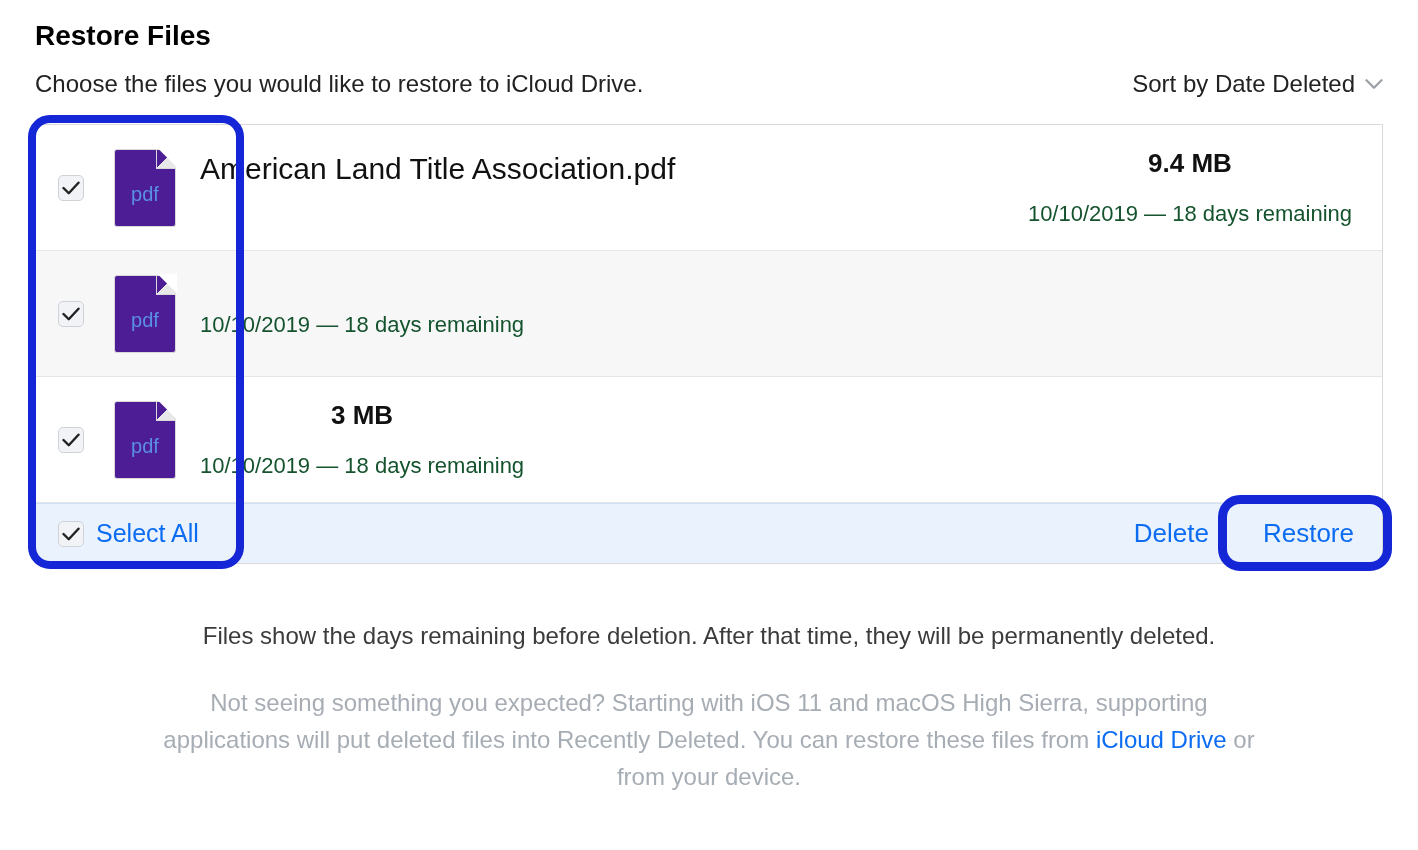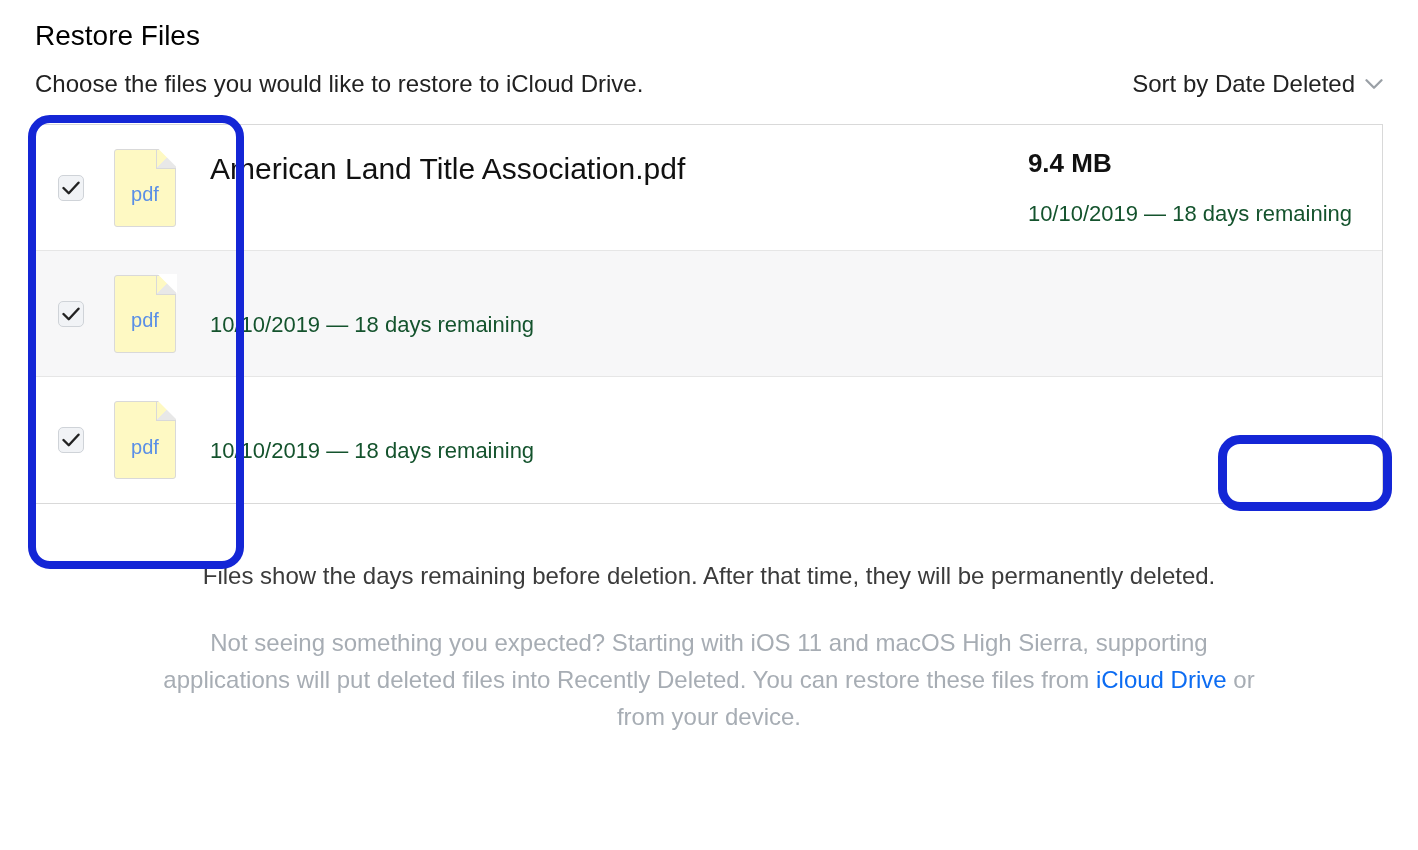--- a/index.html
+++ b/index.html
@@ -6,21 +6,21 @@
   body {
     font-family: -apple-system, BlinkMacSystemFont, "Segoe UI", Helvetica, Arial, sans-serif;
     background: #fff;
     width: 1418px;
     height: 850px;
     padding: 20px 35px;
     color: #000;
   }
   .title {
     font-size: 28px;
-    font-weight: 400;
+    font-weight: 700;
     margin-bottom: 18px;
   }
   .subheader {
     display: flex;
     justify-content: space-between;
     align-items: center;
     font-size: 24px;
     color: #222;
     margin-bottom: 26px;
   }
@@ -63,26 +63,26 @@
     cursor: pointer;
   }
   .checkbox svg { width: 18px; height: 14px; display:block; }
 
   .file-icon {
     width: 62px;
     height: 78px;
     border: 1px solid #d9d9d9;
     border-radius: 3px;
     position: relative;
-    margin-right: 34px;
+    margin-right: 24px;
     flex: 0 0 auto;
     display: flex;
     align-items: center;
     justify-content: center;
-    background: #fef9c3;
+    background: #4c1d95;
   }
   .file-icon .fold {
     position: absolute;
     top: -1px;
     right: -1px;
     width: 20px;
     height: 20px;
     background: linear-gradient(135deg, transparent 0 49%, #e8e8e8 50% 100%);
     border-left: 1px solid #d9d9d9;
     border-bottom: 1px solid #d9d9d9;
@@ -105,21 +105,21 @@
     justify-content: space-between;
     align-items: flex-start;
   }
   .file-name {
     font-size: 30px;
     font-weight: 400;
     color: #111;
     margin-top: 4px;
   }
   .file-right {
-    text-align: left;
+    text-align: center;
   }
   .file-size {
     font-size: 26px;
     font-weight: 700;
     color: #111;
   }
   .file-meta {
     font-size: 22px;
     color: #14532d;
     margin-top: 22px;
@@ -242,25 +242,40 @@
       <svg viewBox="0 0 24 18">
           <path d="M2 9 L9 16 L22 2" fill="none" stroke="#222" stroke-width="3.2" stroke-linecap="round" stroke-linejoin="round"></path>
         </svg>
     </span>
     <span class="file-icon">
       <span class="fold"></span>
       <span class="ext">pdf</span>
     </span>
     <div class="file-main">
       <div class="file-right">
+        <div class="file-size">3 MB</div>
         <div class="file-meta">10/10/2019 — 18 days remaining</div>
       </div>
     </div>
   </div>
 
+  <div class="footer-bar">
+    <div class="select-all">
+      <span class="checkbox">
+        <svg viewBox="0 0 24 18">
+            <path d="M2 9 L9 16 L22 2" fill="none" stroke="#222" stroke-width="3.2" stroke-linecap="round" stroke-linejoin="round"></path>
+          </svg>
+      </span>
+      <span>Select All</span>
+    </div>
+    <div class="footer-actions">
+      <span>Delete</span>
+      <span>Restore</span>
+    </div>
+  </div>
 
 </div>
 
 <div class="info-block">
   <div class="info-primary">Files show the days remaining before deletion. After that time, they will be permanently deleted.</div>
   <div class="info-secondary">
     <span>Not seeing something you expected? Starting with iOS 11 and macOS High Sierra, supporting applications will put deleted files into Recently Deleted. You can restore these files from </span><span class="link">iCloud Drive</span><span> or from your device.</span>
   </div>
 </div>
 

